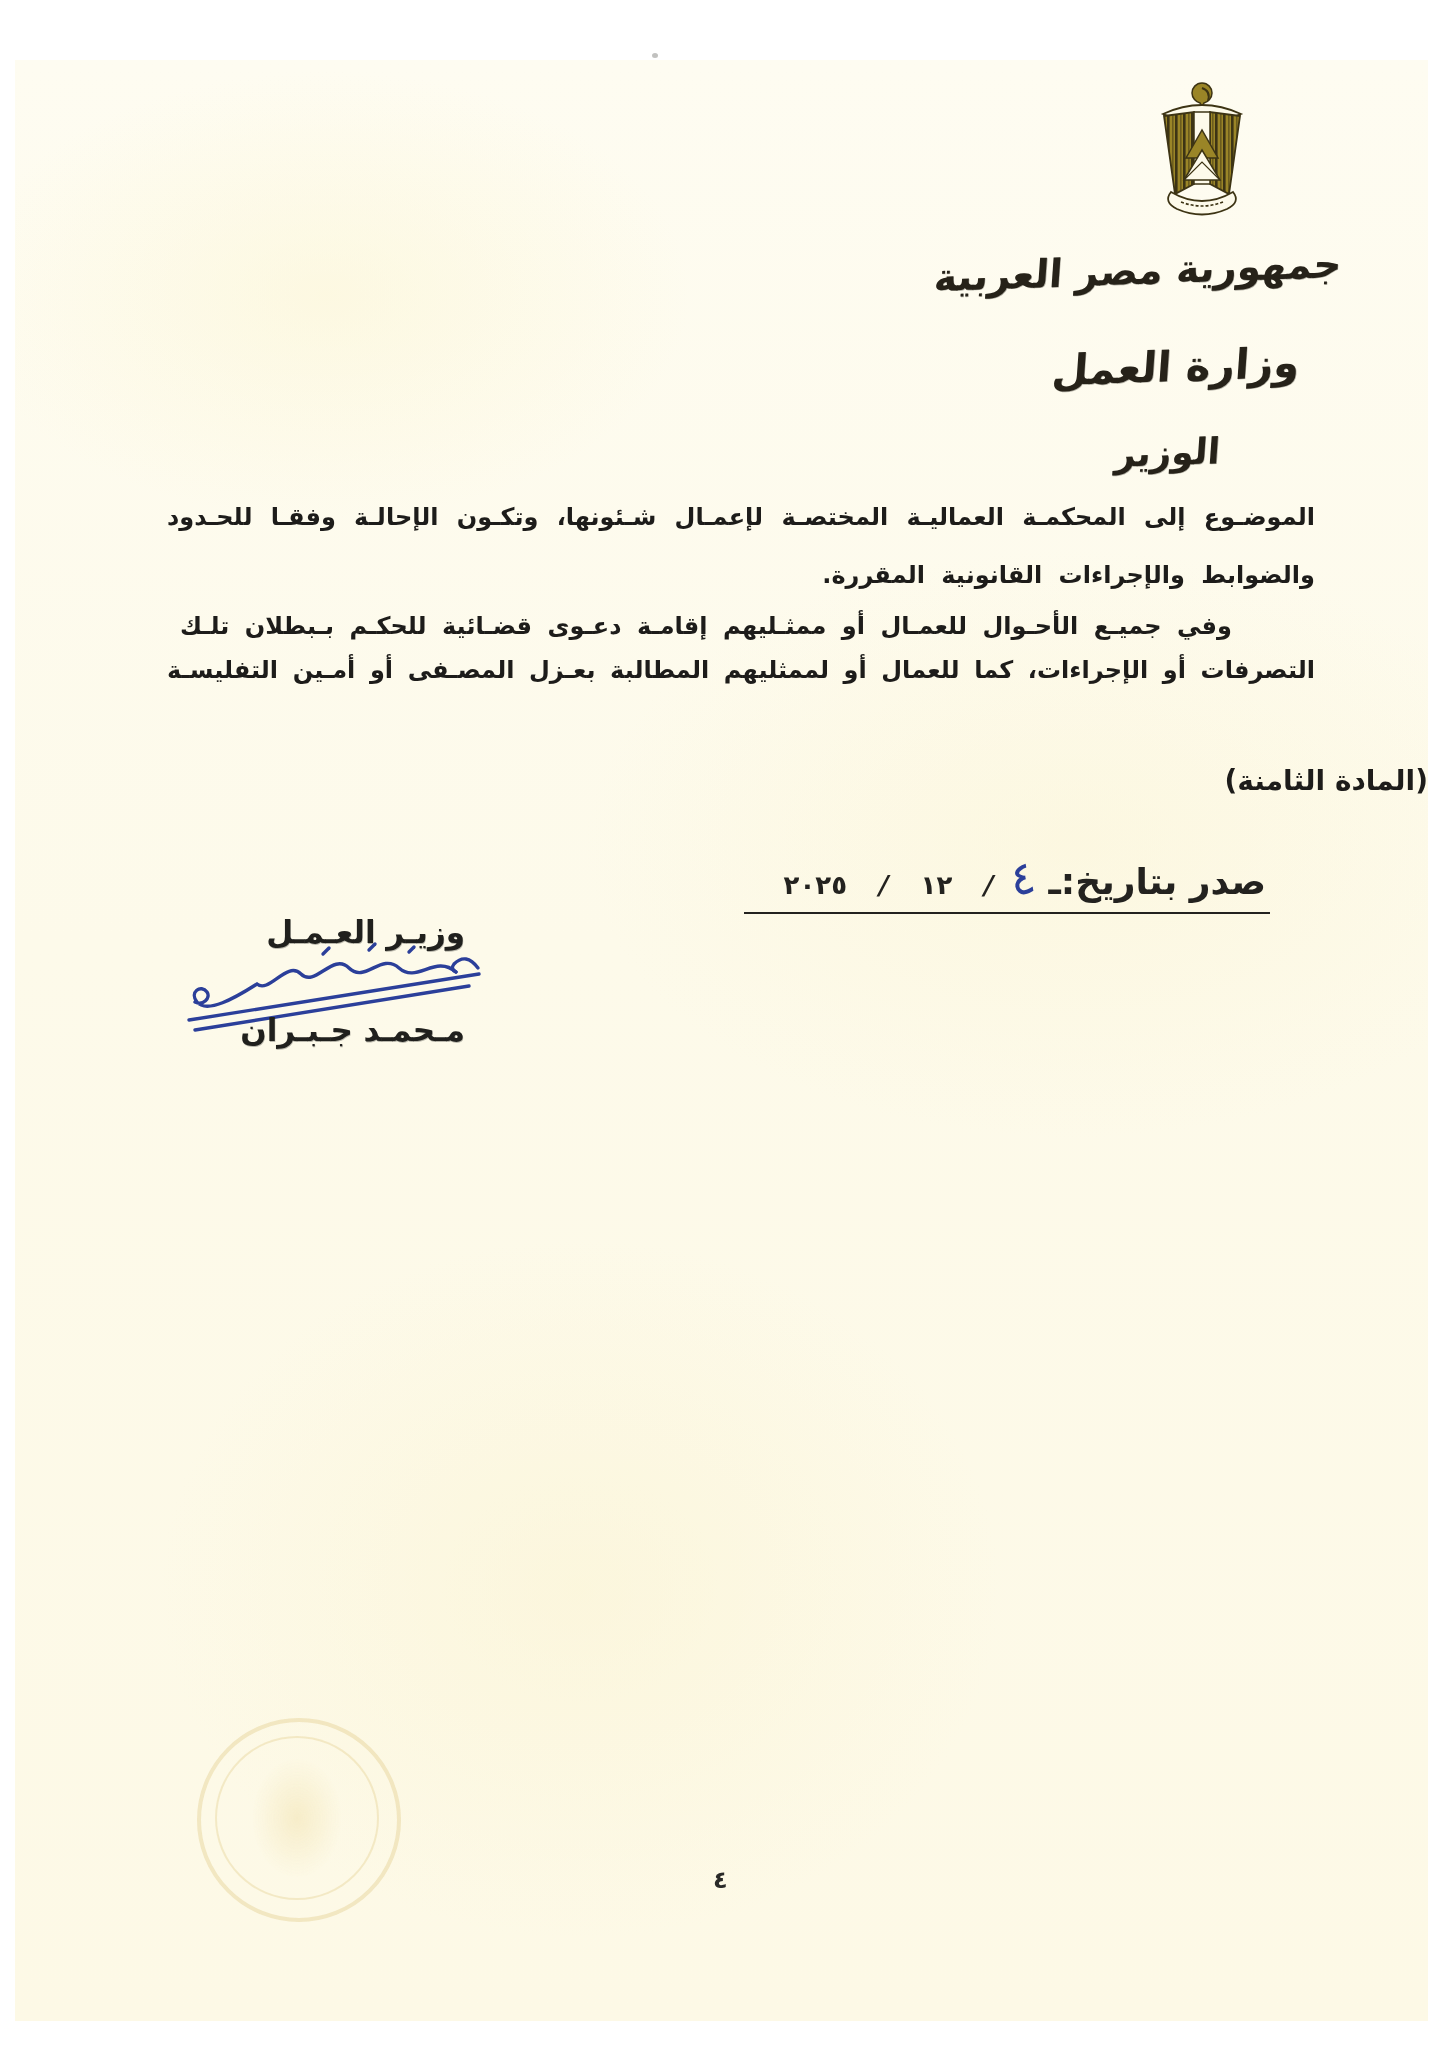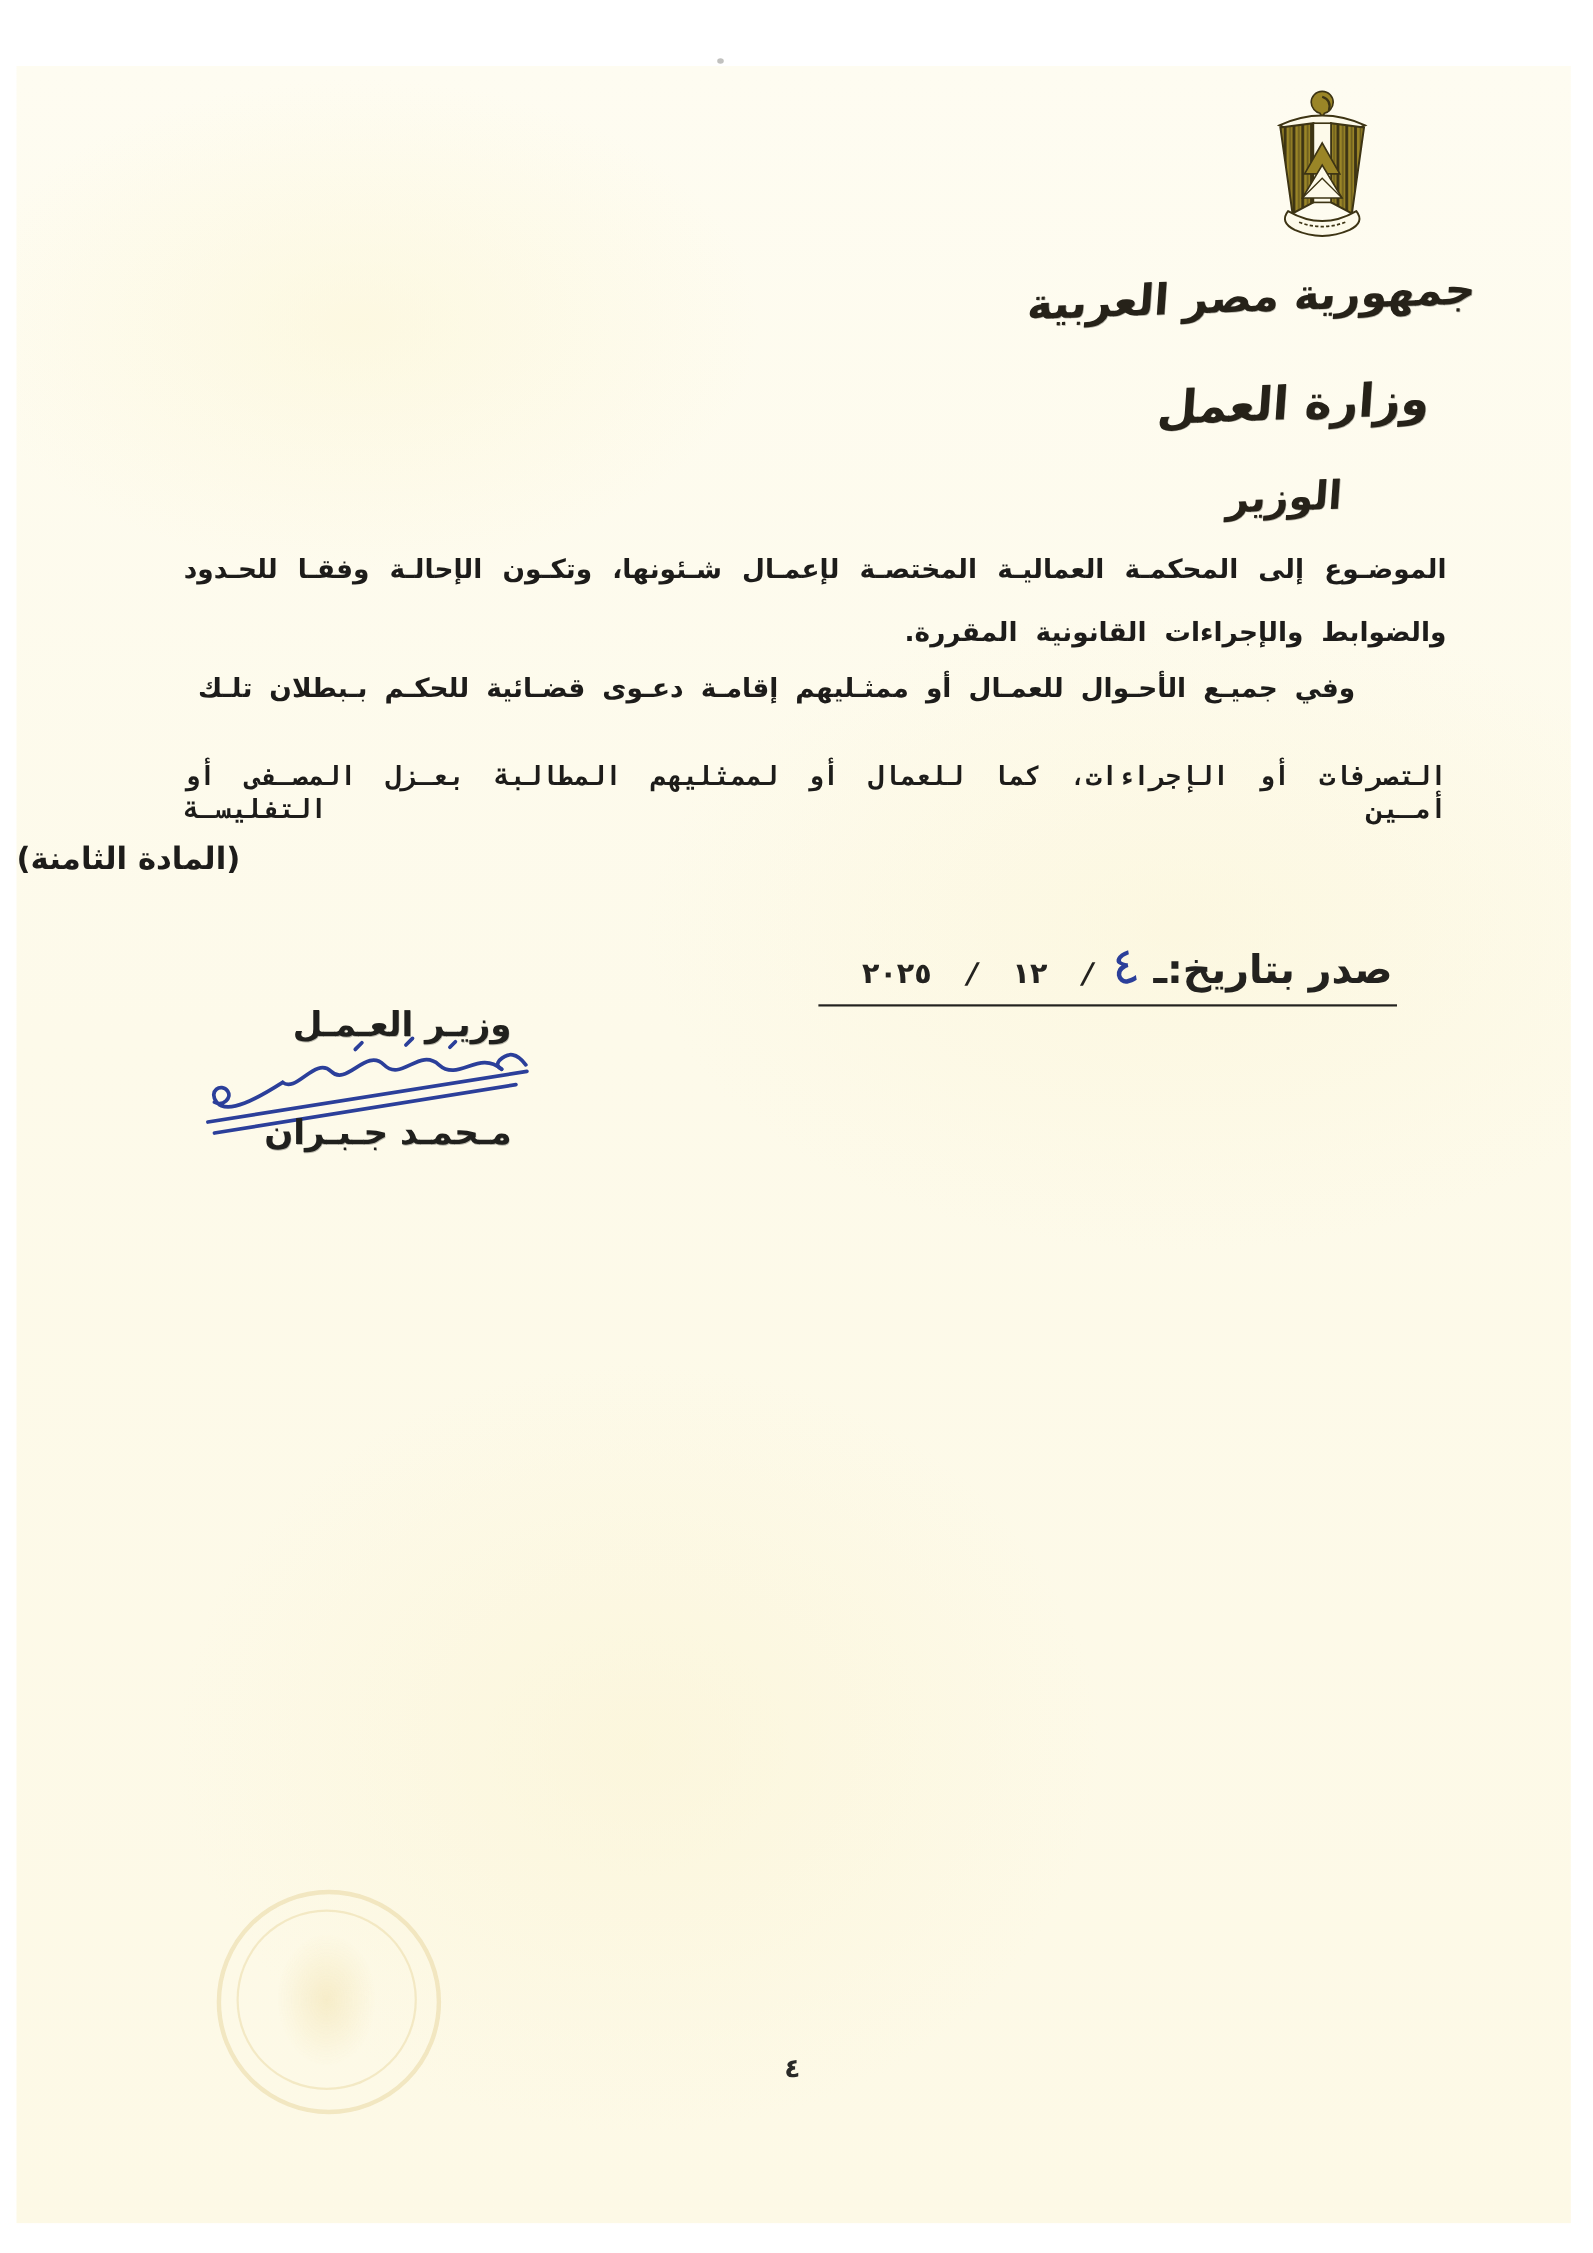--- a/index.html
+++ b/index.html
@@ -73,23 +73,23 @@
     </div>
 
     <div class="callig" style="top:188px;right:86px;font-size:39px;transform:rotate(-2deg) skewX(-6deg);">جمهورية مصر العربية</div>
     <div class="callig" style="top:282px;right:128px;font-size:42px;transform:rotate(-2deg) skewX(-6deg);">وزارة العمل</div>
     <div class="callig" style="top:372px;right:208px;font-size:36px;transform:rotate(-2deg) skewX(-6deg);">الوزير</div>
 
     <div class="bodyline just" style="top:443px;right:113px;width:1148px;">الموضـوع إلى المحكمـة العماليـة المختصـة لإعمـال شـئونها، وتكـون الإحالـة وفقـا للحـدود</div>
     <div class="bodyline" style="top:501px;right:113px;word-spacing:8px;">والضوابط والإجراءات القانونية المقررة.</div>
 
     <div class="bodyline just" style="top:552px;right:196px;width:1052px;">وفي جميـع الأحـوال للعمـال أو ممثـليهم إقامـة دعـوى قضـائية للحكـم بـبطلان تلـك</div>
-    <div class="bodyline just" style="top:632px;right:113px;width:1148px;font-family:Liberation Mono, monospace;">التصرفات أو الإجراءات، كما للعمال أو لممثليهم المطالبة بعـزل المصـفى أو أمـين التفليسـة</div>
+    <div class="bodyline just" style="top:596px;right:113px;width:1148px;">التصرفات أو الإجراءات، كما للعمال أو لممثليهم المطالبة بعـزل المصـفى أو أمـين التفليسـة</div>
 
-    <div class="bodyline" style="top:704px;left:0;width:100%;text-align:left;font-size:28px;">(المادة الثامنة)</div>
+    <div class="bodyline" style="top:704px;left:0;width:100%;text-align:right;font-size:28px;">(المادة الثامنة)</div>
 
 
     <div class="dateline" style="top:800px;right:158px;">
       <span class="lbl">صدر بتاريخ:ـ</span>
       <span class="day">٤</span>
       <span class="sep">/</span>
       <span class="num">١٢</span>
       <span class="sep">/</span>
       <span class="num">٢٠٢٥</span>
     </div>

